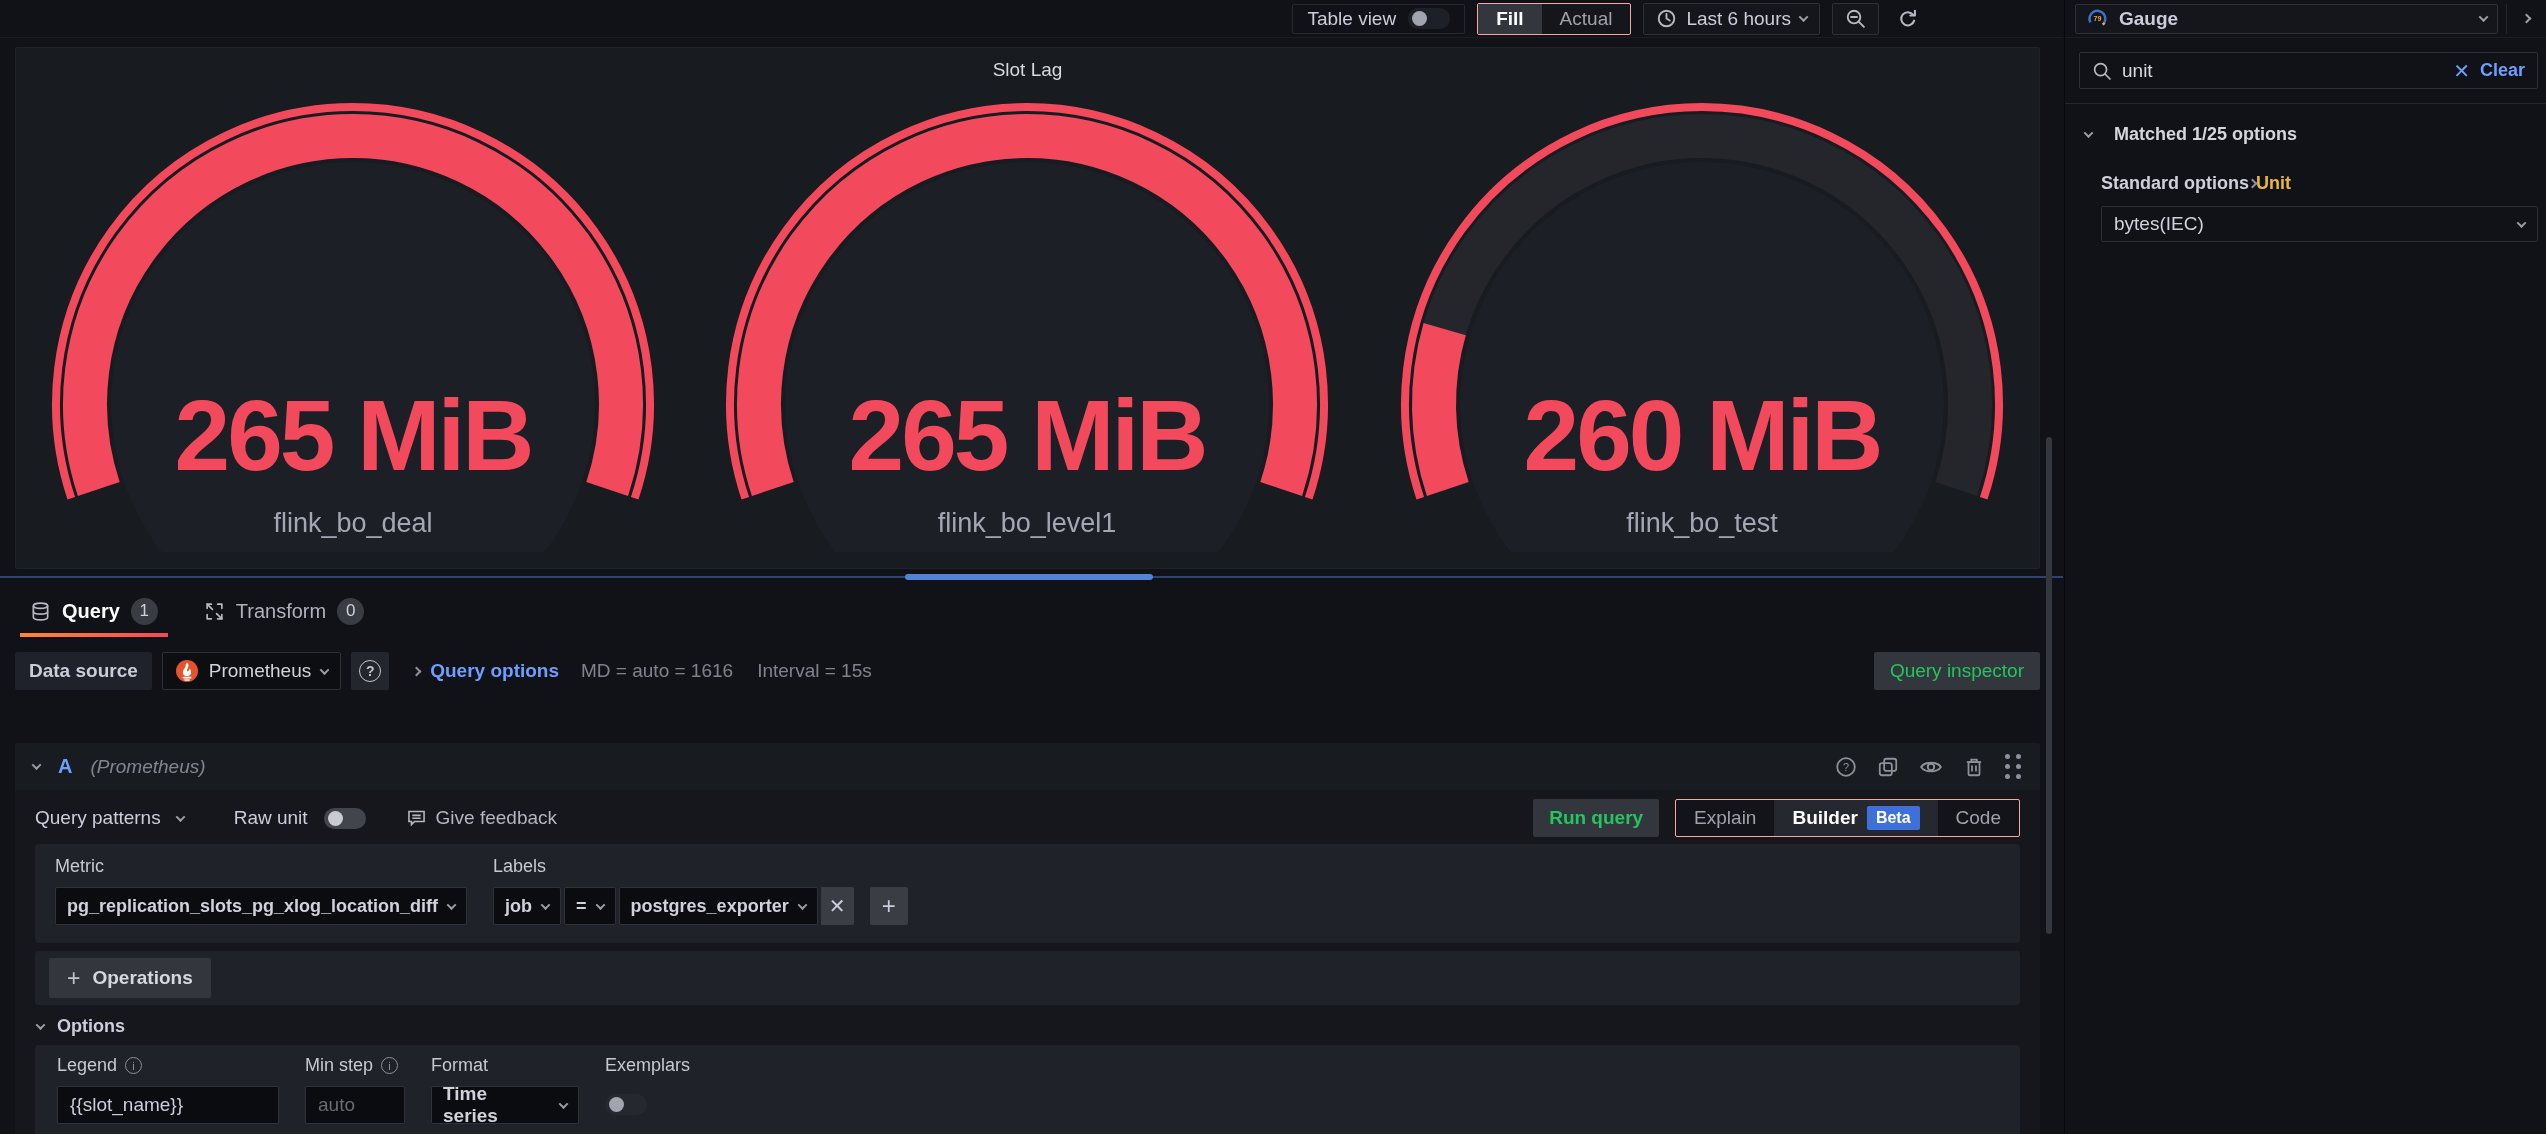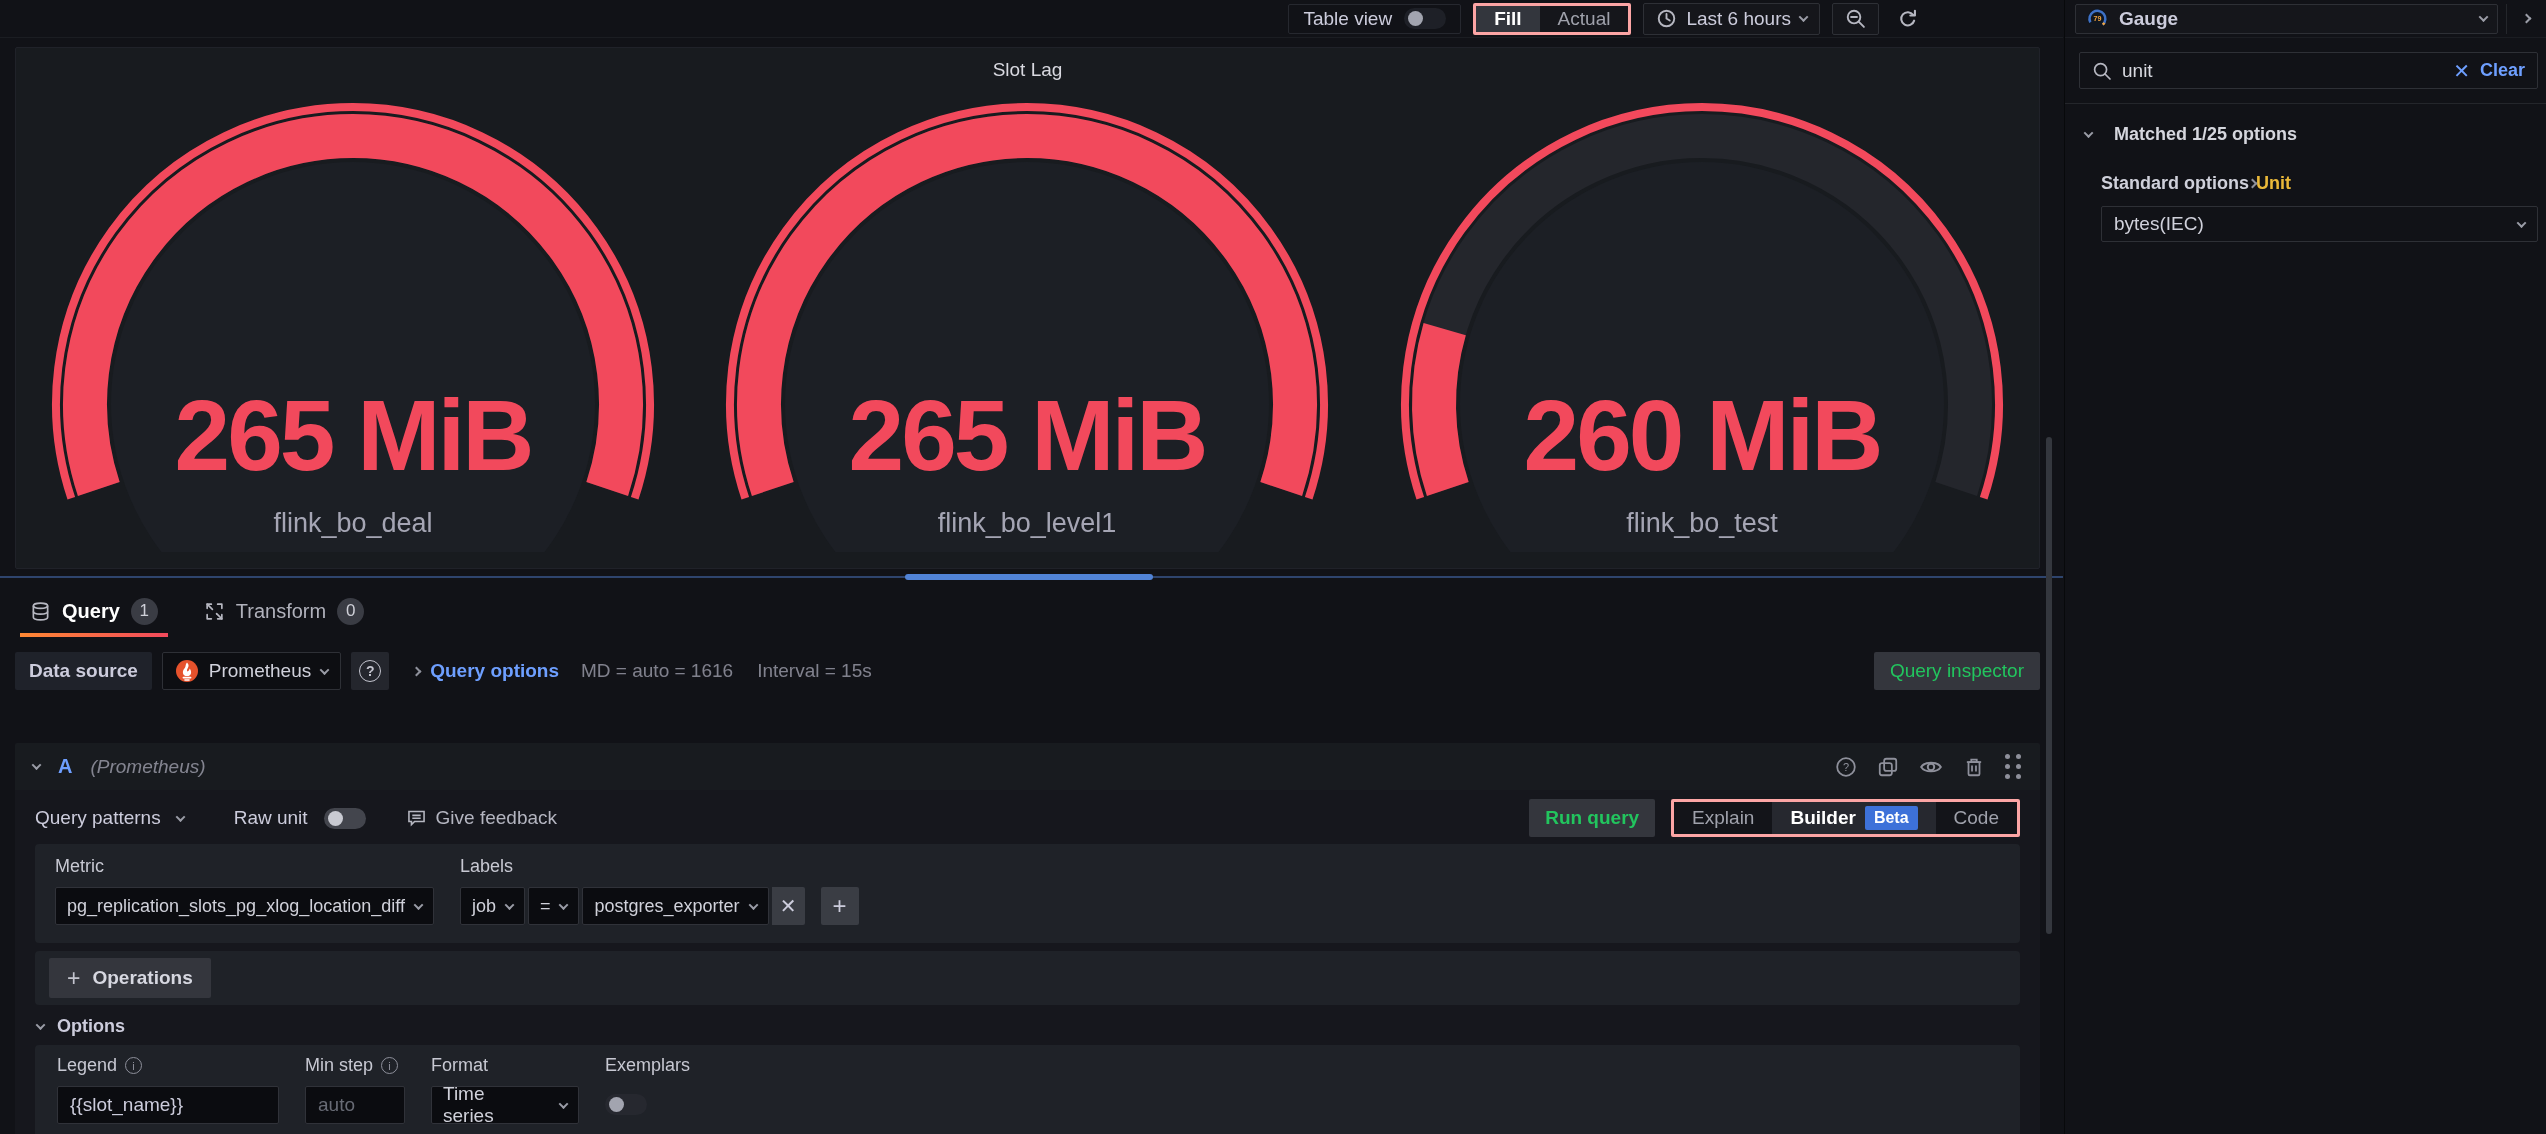--- a/index.html
+++ b/index.html
@@ -8,21 +8,21 @@
   #app { position:relative; width:2546px; height:1134px; background:#111217; color:#ccccdc; overflow:hidden; }
   .main { position:absolute; left:0; top:0; width:2063px; height:1134px; overflow:hidden; }
   .sidebar { position:absolute; left:2064px; top:0; width:482px; height:1134px; background:#111217; border-left:1px solid #08090b; }
 
   
   .navbar { height:38px; display:flex; align-items:center; justify-content:flex-end; padding-right:138px; gap:12px; border-bottom:1px solid #1b1d22; }
   .tv-box { display:flex; align-items:center; gap:12px; height:30px; padding:0 14px; border:1px solid #26282f; border-radius:2px; font-size:19px; color:#ccccdc; }
   .toggle { position:relative; width:42px; height:21px; border-radius:11px; background:#1e2027; display:inline-block; cursor:pointer; }
   .toggle .knob { position:absolute; top:3px; left:4px; width:15px; height:15px; border-radius:50%; background:#a2a4af; }
   .toggle.lighter { background:#43454d; } .toggle.lighter .knob { background:#c9cad2; }
-  .segmented { display:flex; height:32px; border:3px solid #fca5a5; border-radius:2px; overflow:hidden; background:#15161b; }
+  .segmented { display:flex; height:32px; border:1px solid #fca5a5; border-radius:2px; overflow:hidden; background:#15161b; }
   .seg { display:flex; align-items:center; padding:0 18px; font-size:19px; color:#9fa1ab; background:transparent; border:none; cursor:pointer; font-family:inherit; }
   .seg.selected { background:#33363d; color:#ffffff; font-weight:700; }
   .btn-outline { display:flex; align-items:center; gap:9px; height:32px; padding:0 12px; border:1px solid #2e3036; border-radius:2px; background:#15161b; color:#ccccdc; font-size:19px; font-family:inherit; cursor:pointer; }
   .iconbtn { display:flex; align-items:center; justify-content:center; }
   .iconbtn.plain { border:none; background:transparent; height:32px; width:34px; cursor:pointer; }
   svg.ic { stroke:#b6b7c1; }
 
   .chev { width:9px; height:9px; border-right:2px solid #9a9ca6; border-bottom:2px solid #9a9ca6; display:inline-block; flex:0 0 auto; }
   .chev.down { transform:rotate(45deg) translate(-1px,-1px); }
   .chev.right { transform:rotate(-45deg); }
@@ -72,21 +72,21 @@
   .qr-body { background:#16171d; padding:2px 20px 24px; }
   .patterns-row { height:52px; display:flex; align-items:center; gap:16px; font-size:19px; color:#ccccdc; }
   .fb { display:flex; align-items:center; gap:9px; color:#b4b5c0; }
   .segmented.mid { height:38px; background:#131419; }
   .seg .beta { background:#3D71D9; color:#fff; font-size:16px; font-weight:700; padding:3px 9px; border-radius:2px; margin-left:9px; }
   .seg.mid-sel { background:#26282f; color:#fff; font-weight:700; }
 
   .card { background:#1f2228; border-radius:4px; }
   .builder-card { padding:12px 20px 18px; display:flex; gap:26px; }
   .field label { display:flex; align-items:center; gap:8px; font-size:18px; color:#c7c8d2; margin-bottom:10px; }
-  .select { display:flex; align-items:center; gap:10px; height:38px; padding:0 11px; background:#0b0c10; border:1px solid #303239; border-radius:2px; font-size:18px; color:#d0d1da; cursor:pointer; }
+  .select { display:flex; align-items:center; gap:10px; height:38px; padding:0 11px; background:#0b0c10; border:1px solid #303239; border-radius:2px; font-size:18px; color:#d0d1da; cursor:pointer;font-weight:bold; }
   .labels-line { display:flex; align-items:center; }
   .labels-line .select { margin-right:3px; }
   .x-chip { width:33px; height:38px; background:#3a3d44; border:none; border-radius:0 2px 2px 0; color:#ccccdc; font-size:20px; cursor:pointer; font-family:"DejaVu Sans",sans-serif; }
   .plus-chip { width:38px; height:38px; background:#3a3d44; border:none; border-radius:2px; color:#ccccdc; font-size:24px; margin-left:16px; cursor:pointer; }
 
   .ops-card { margin-top:8px; padding:8px 14px; height:54px; display:flex; align-items:center; }
   .ops-btn { display:flex; align-items:center; gap:12px; height:40px; padding:0 18px; background:#34363d; border:none; border-radius:2px; color:#d6d7e0; font-size:19px; font-weight:700; font-family:inherit; cursor:pointer; }
   .ops-btn .plus { font-weight:400; font-size:23px; color:#c3c4ce; }
 
   .opts-header { margin:10px 0 0 2px; height:22px; display:flex; align-items:center; gap:13px; font-size:18px; font-weight:700; color:#ccccdc; }

